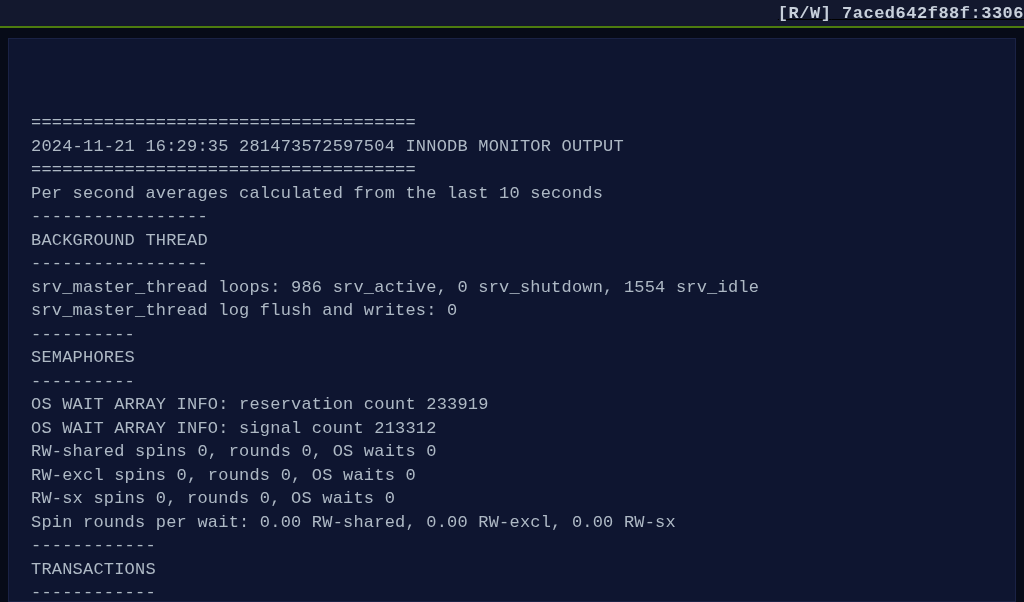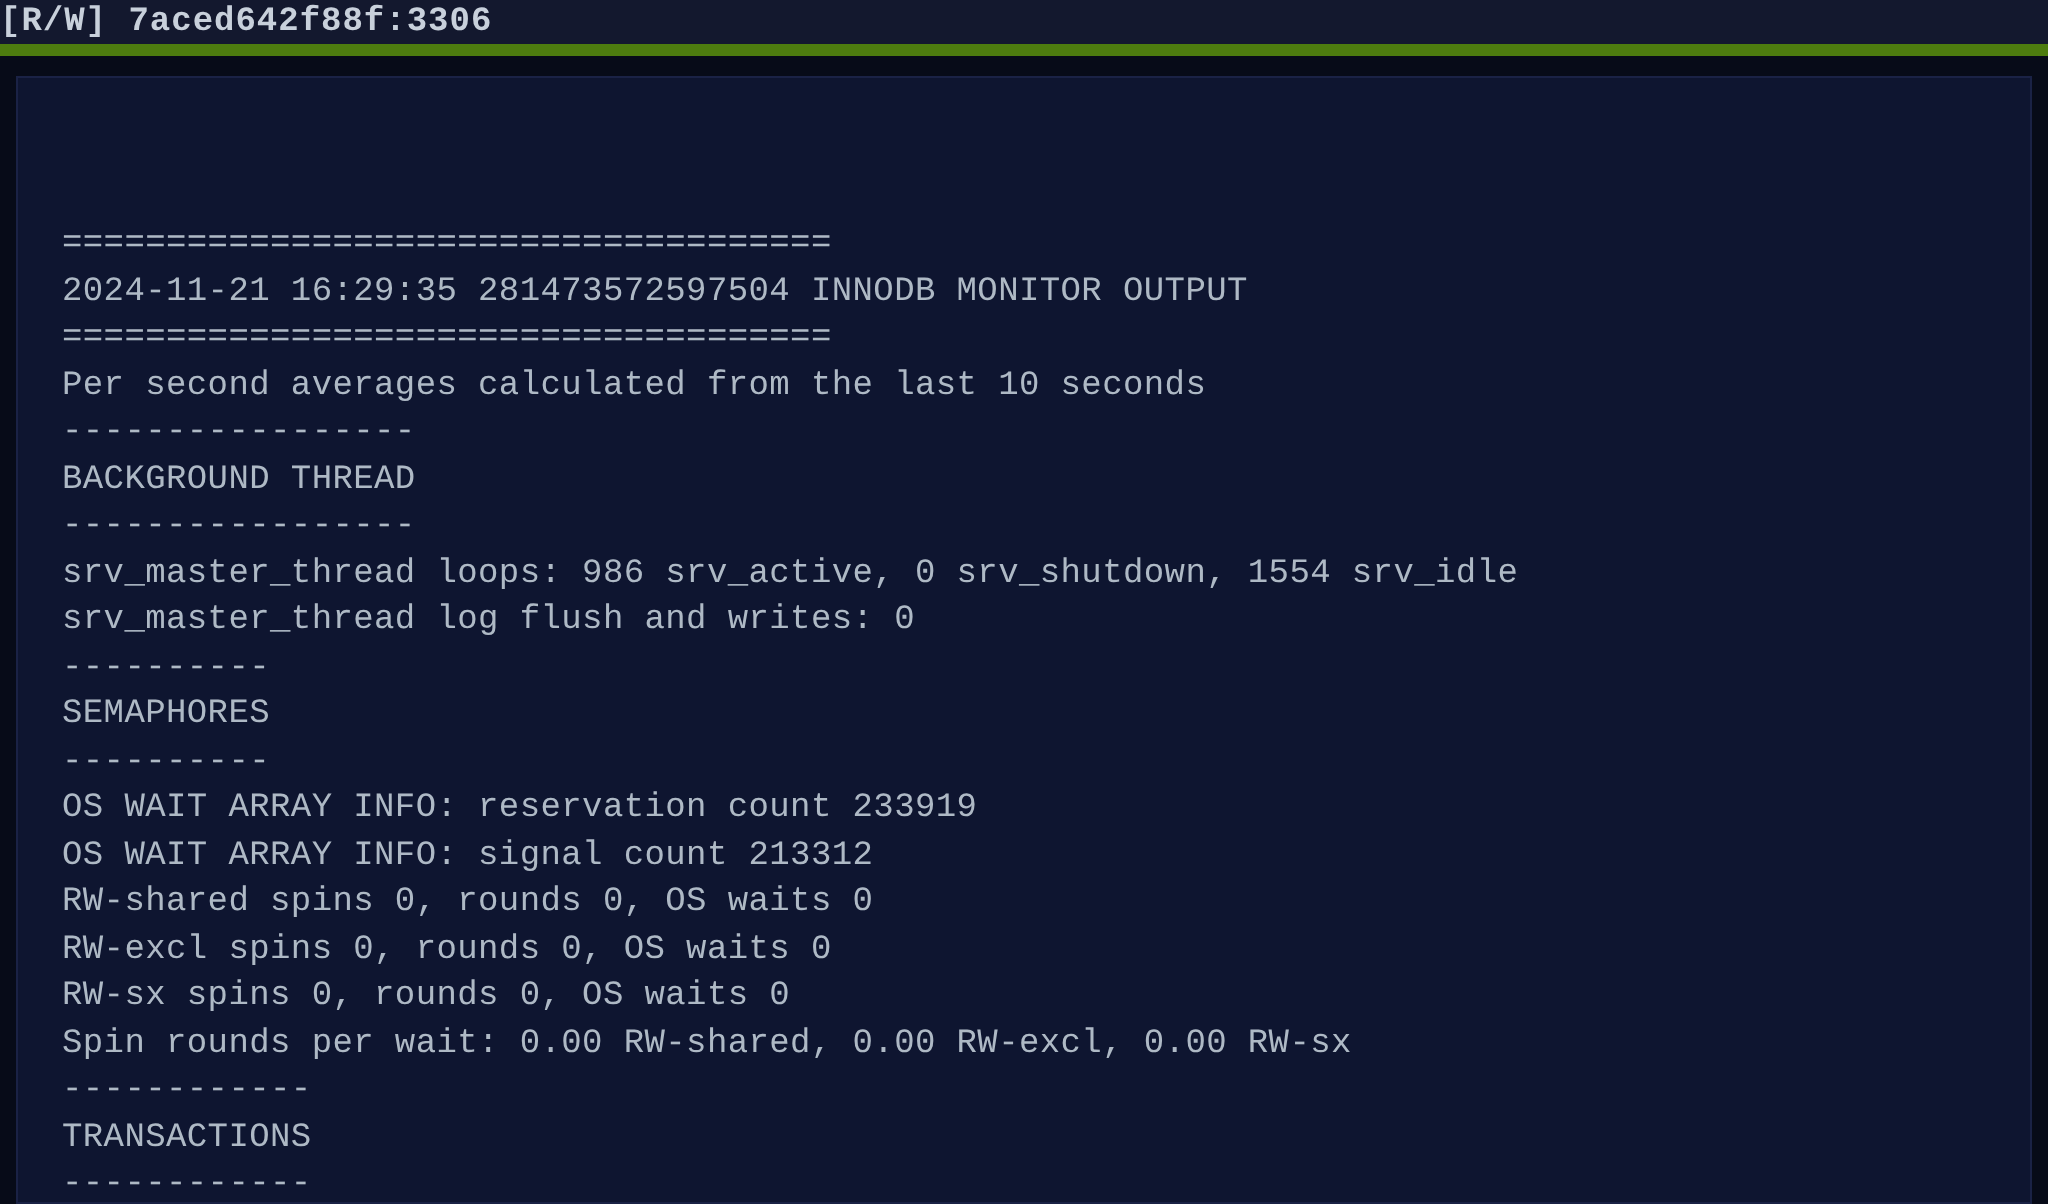--- a/index.html
+++ b/index.html
@@ -12,22 +12,23 @@
       height: 602px;
       background: #070b18;
       font-family: 'Courier New', Consolas, monospace;
       overflow: hidden;
     }
     .header {
       height: 28px;
       background: #13182e;
       display: flex;
       align-items: center;
-      justify-content: flex-start;
-      border-bottom: 6px solid #4d7c0f;
+      justify-content: flex-end;
+      border-bottom: 2px solid #4d7c0f;
+      text-decoration: underline;
     }
     .header-text {
       color: #c8d0db;
       font-size: 17px;
       letter-spacing: 0.5px;
       font-weight: bold;
     }
     .header-mode {
       font-weight: bold;
     }

